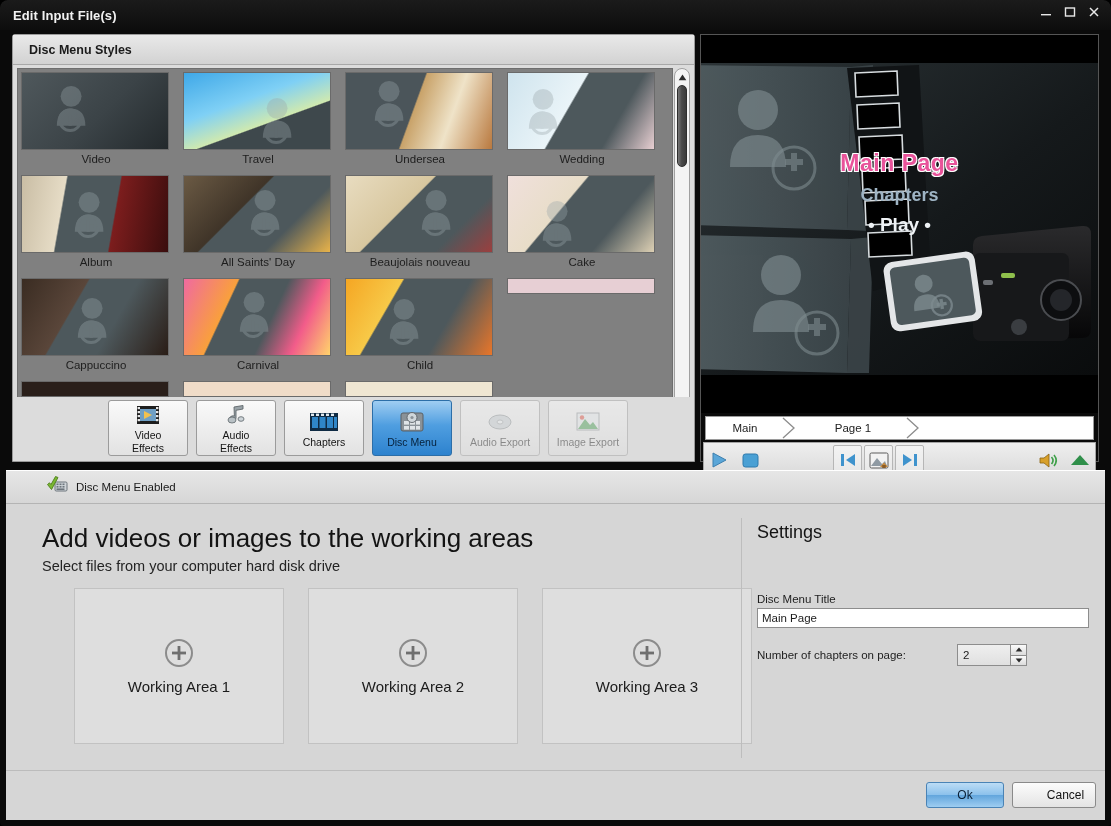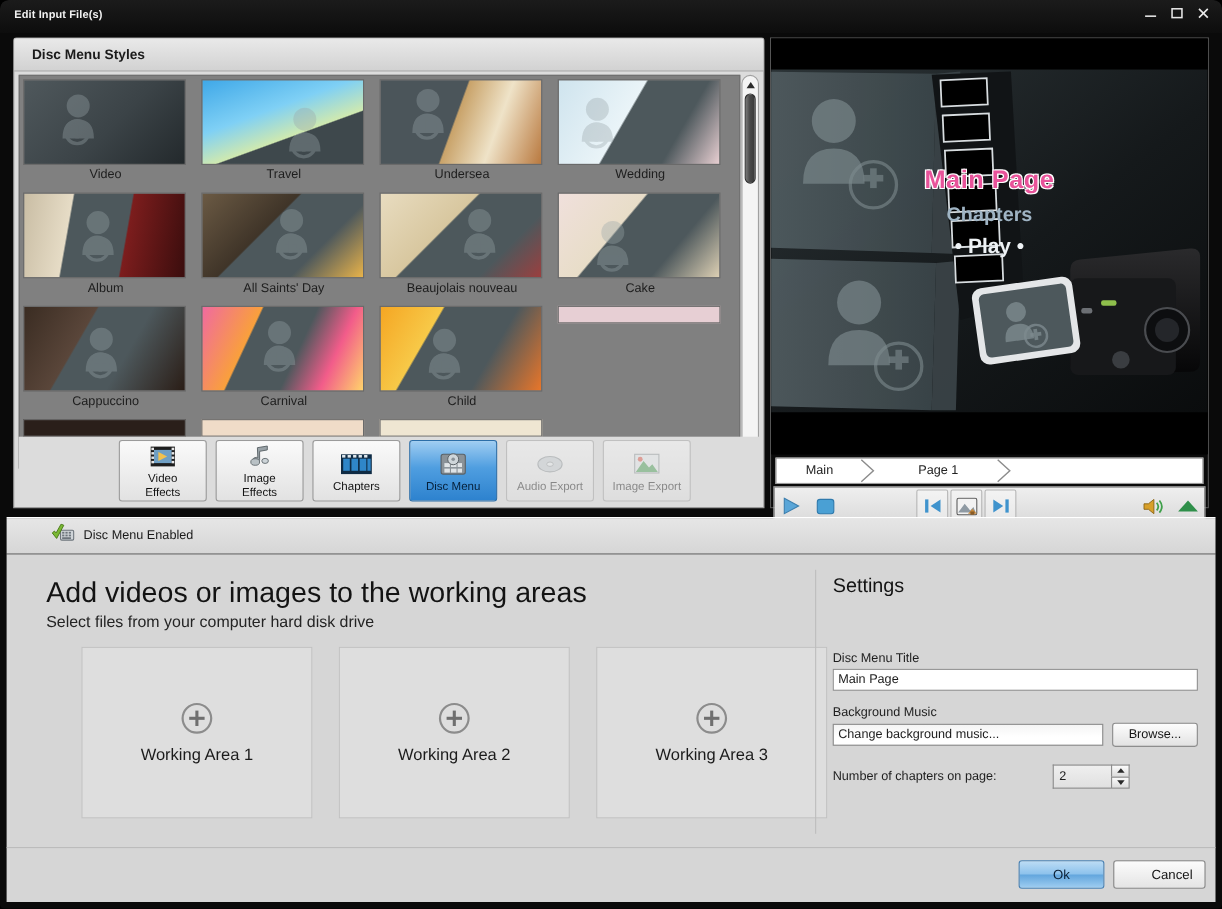--- a/index.html
+++ b/index.html
@@ -18,21 +18,21 @@
     border-radius: 8px 8px 4px 4px;
     overflow: hidden;
   }
   .titlebar {
     position: absolute; left: 0; top: 0; width: 1111px; height: 30px;
     background: linear-gradient(180deg,#1b1b1b 0%, #0d0d0d 100%);
     border-radius: 8px 8px 0 0;
   }
   .title-text {
     position: absolute; left: 13px; top: 8px;
-    font-size: 10px; font-weight: bold; color: #f2f2f2;
+    font-size: 13px; font-weight: bold; color: #f2f2f2;
     letter-spacing: .1px;
   }
   .win-btns {
     position: absolute; right: 9px; top: 6px;
     display: flex; gap: 10px; align-items: center;
   }
   .win-btn { color: #e8e8e8; font-size: 13px; line-height: 14px;
              width: 14px; height: 16px; text-align:center; cursor: default; }
   .win-btn svg { display:block; }
 
@@ -519,21 +519,21 @@
             <div class="tool-lbl">Effects</div>
           </div>
           <div class="tool-btn">
             <div class="tool-ico">
               <svg width="26" height="22" viewBox="0 0 26 22">
                 <path d="M11 3 L20 1.5 L20 5 L13 6.3 L13 14 q0 3 -3 3 q-3 0 -3 -2.6 q0 -2.6 3 -2.6 q0.8 0 1.4 .3 Z" fill="#9aa3a8" stroke="#5f676b" stroke-width=".9"></path>
                 <ellipse cx="9" cy="16" rx="4" ry="3" fill="#b9c1c5" stroke="#6a7276" stroke-width=".9"></ellipse>
                 <ellipse cx="18" cy="15" rx="3" ry="2.3" fill="#cdd4d8" stroke="#6a7276" stroke-width=".9"></ellipse>
               </svg>
             </div>
-            <div class="tool-lbl">Image</div>
+            <div class="tool-lbl">Audio</div>
             <div class="tool-lbl">Effects</div>
           </div>
           <div class="tool-btn">
             <div class="tool-ico">
               <svg width="30" height="22" viewBox="0 0 30 22">
                 <rect x="1" y="2" width="28" height="18" fill="#0f2b44"></rect>
                 <g fill="#2f86c8">
                   <rect x="3" y="6" width="6" height="11"></rect>
                   <rect x="10.5" y="6" width="6" height="11"></rect>
                   <rect x="18" y="6" width="6" height="11"></rect>
@@ -793,27 +793,20 @@
     <div class="divider-v"></div>
 
     <div class="settings">
       <div class="settings-h">Settings</div>
 
       <div style="margin-top:50px">
         <div class="fld-label">Disc Menu Title</div>
         <input class="txt" type="text" value="Main Page" style="">
       </div>
 
-      <div style="margin-top:14px">
-        <div class="fld-label">Background Music</div>
-        <div class="row-music">
-          <input class="txt gradient" type="text" value="Change background music..." style="">
-          <div class="btn-browse">Browse...</div>
-        </div>
-      </div>
 
       <div class="row-chapters">
         <div class="chap-label">Number of chapters on page:</div>
         <div class="spin">
           <div class="spin-val">2</div>
           <div class="spin-btns">
             <div class="spin-b">
               <svg width="8" height="5" viewBox="0 0 8 5">
                   <path d="M4 0.4 L7.4 4.6 L0.6 4.6 Z" fill="#2a2a2a"></path>
                 </svg>

